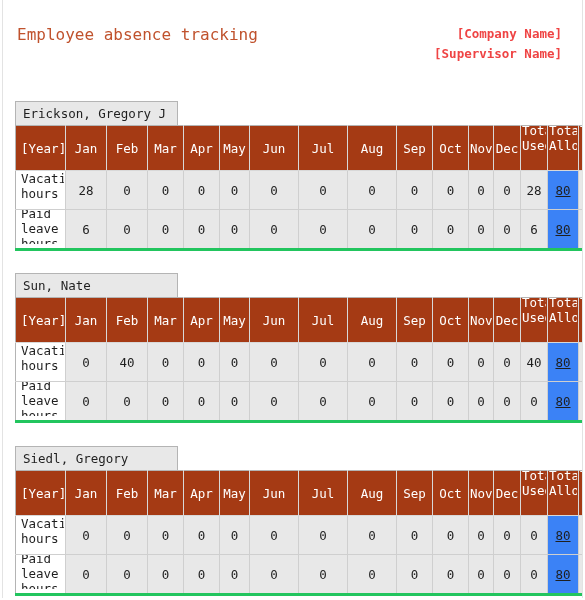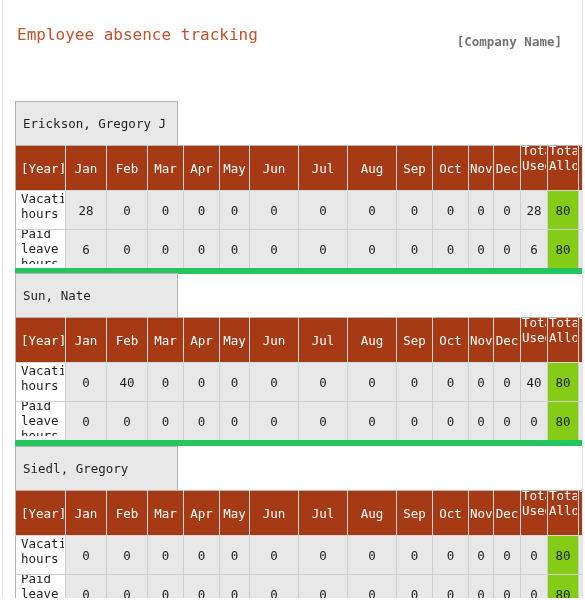--- a/index.html
+++ b/index.html
@@ -48,30 +48,30 @@
     text-align: right;
     line-height: 20px;
   }
   .summary-line {
     font-size: 12.5px;
     font-weight: bold;
     white-space: nowrap;
     display: block;
   }
   .summary-line.accent { color: #c0522d; }
-  .summary-line.dark   { color: #737373; margin-top: 8px; }
+  .summary-line.dark   { color: #ef4444; }
 
   
   .emp-block {
     position: absolute;
     left: 12px;
   }
   .emp-name-box {
     width: 163px;
-    height: 44px;
+    height: 24px;
     box-sizing: border-box;
     background: #e8e8e8;
     border: 1px solid #b4b4b4;
     border-bottom: none;
     display: flex;
     align-items: center;
     padding-left: 7px;
     font-size: 12.5px;
     color: #1f1f1f;
     white-space: nowrap;
@@ -132,34 +132,36 @@
     overflow: hidden;
   }
   td.rowlabel .clip {
     display: block;
     height: 38px;
     overflow: hidden;
     line-height: 15px;
   }
   td.rowlabel .clip.shifted { margin-top: -9px; }
   table.absence td.allot {
-    background: #84cc16;
+    background: #3b82f6;
+    text-decoration: underline;
   }
   table.absence td:last-child { border-right: 1px solid #b4b4b4; }
-  table.absence tr:last-child td { border-bottom: 6px solid #22c55e; }
+  table.absence tr:last-child td { border-bottom: 3px solid #22c55e; }
 </style>
 </head>
 <body>
 
 <div class="page">
 
   <div class="header">
     <div class="doc-title">Employee absence tracking</div>
     <div class="summary-block">
       <span class="summary-line dark">[Company Name]</span>
+      <span class="summary-line dark">[Supervisor Name]</span>
     </div>
   </div>
 
   <div id="employee-blocks">
       <div class="emp-block" style="top: 101px;">
         <div class="emp-name-box">Erickson, Gregory J</div>
         <table class="absence">
           <colgroup>
             <col style="width: 50px;">
             <col style="width: 41px;">

